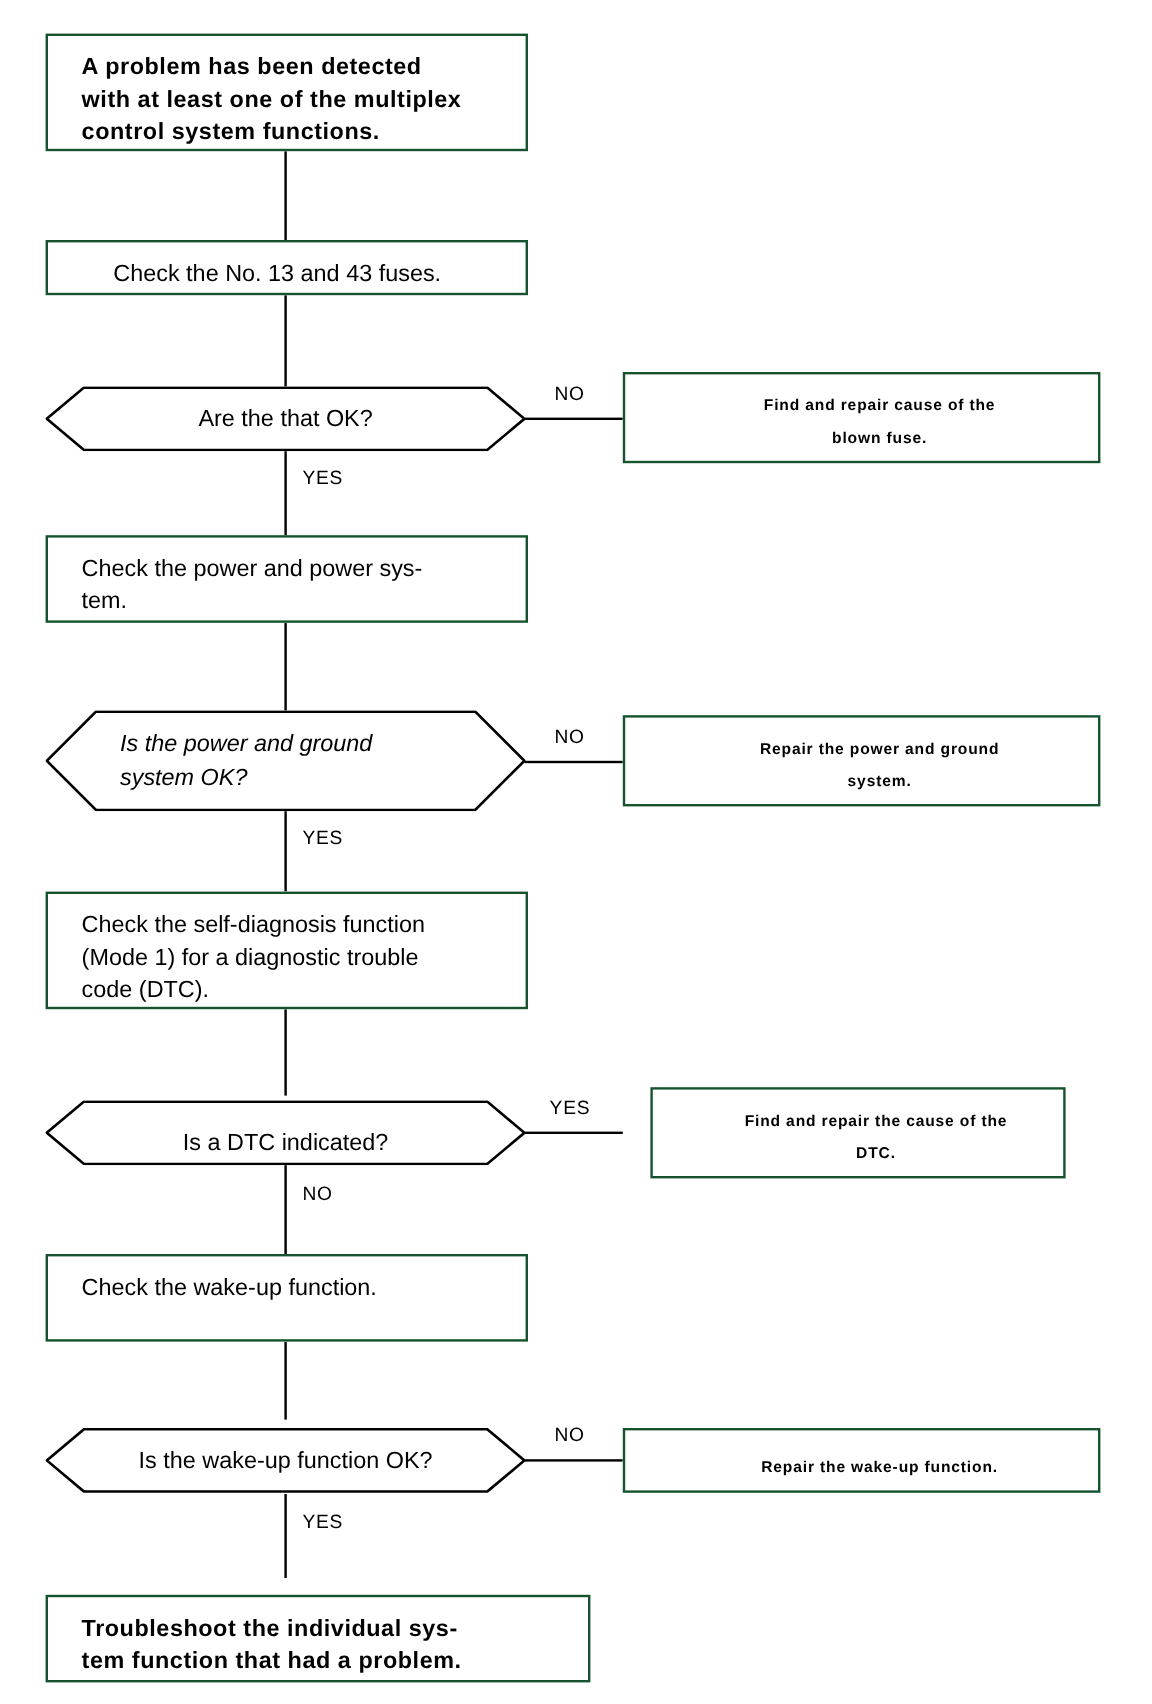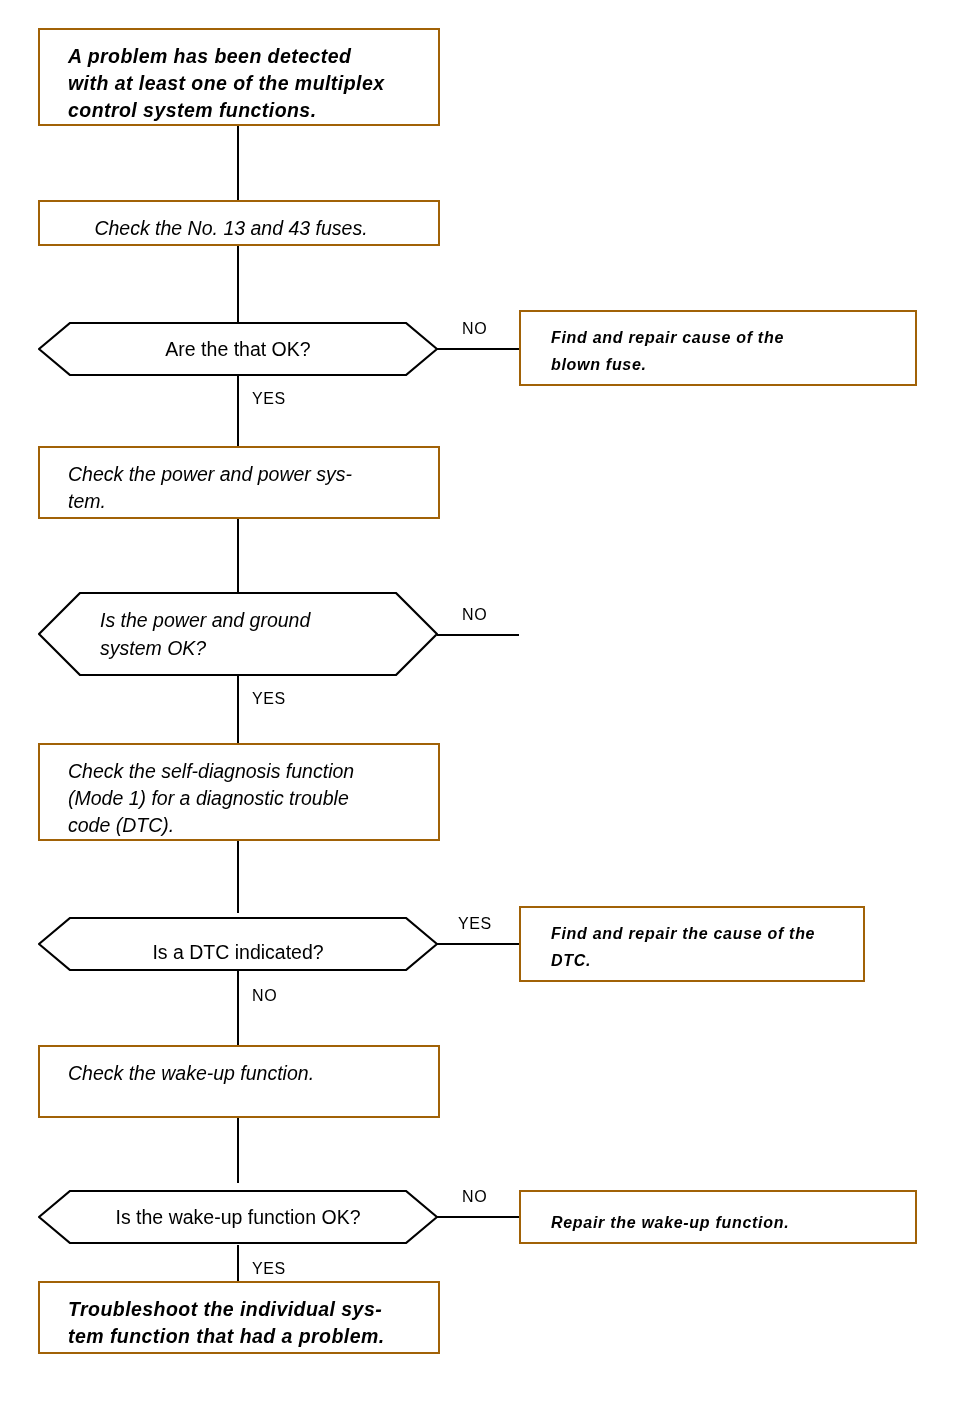--- a/index.html
+++ b/index.html
@@ -28,48 +28,47 @@
   }
   .h-line {
     position: absolute;
     height: 2px;
     background: #000000;
   }
 
   
   .box {
     position: absolute;
-    border: 2px solid #a16207;
+    border: 2px solid #14532d;
     background: #ffffff;
     box-sizing: border-box;
-    font-style: italic;
   }
   .box .box-text {
     display: block;
     white-space: pre-line;
   }
   
   .box-left .box-text {
     padding: 13px 0 0 28px;
     font-size: 19.5px;
     line-height: 27px;
     text-align: left;
   }
   .box-left.bold .box-text {
     font-weight: bold;
     letter-spacing: 0.45px;
   }
   
   .box-right .box-text {
     padding: 12px 0 0 30px;
-    font-size: 16px;
+    font-size: 13px;
     line-height: 27px;
     font-weight: bold;
     letter-spacing: 0.7px;
-    text-align: left;
+    text-align: center;
   }
   .box-right.single .box-text {
     padding-top: 17px;
   }
   
   .box-left.centered .box-text {
     text-align: center;
     padding-left: 0;
     padding-right: 16px;
   }
@@ -166,37 +165,41 @@
   <div class="hexagon two-line" style="left:38px; top:592px; width:400px; height:84px;font-style:italic;">
     <svg width="400" height="84" viewBox="0 0 400 84" xmlns="http://www.w3.org/2000/svg" aria-hidden="true">
       <polygon points="42,1 358,1 399,42 358,83 42,83 1,42" fill="#ffffff" stroke="#000000" stroke-width="2.2" stroke-linejoin="miter"></polygon>
     </svg>
     <span class="hex-text">Is the power and ground
 system OK?</span>
   </div>
   <span class="branch-label" style="left:462px; top:604px;">NO</span>
   <span class="branch-label" style="left:252px; top:688px;">YES</span>
 
+  <div class="box box-right" style="left:519px; top:596px; width:398px; height:76px;">
+    <span class="box-text">Repair the power and ground
+system.</span>
+  </div>
 
   <div class="box box-left" style="left:38px; top:743px; width:402px; height:98px;">
     <span class="box-text">Check the self-diagnosis function
 (Mode 1) for a diagnostic trouble
 code (DTC).</span>
   </div>
 
   <div class="hexagon one-line" style="left:38px; top:917px; width:400px; height:70px;">
     <svg width="400" height="54" viewBox="0 0 400 54" xmlns="http://www.w3.org/2000/svg" aria-hidden="true">
       <polygon points="32,1 368,1 399,27 368,53 32,53 1,27" fill="#ffffff" stroke="#000000" stroke-width="2.2" stroke-linejoin="miter"></polygon>
     </svg>
     <span class="hex-text">Is a DTC indicated?</span>
   </div>
   <span class="branch-label" style="left:458px; top:913px;">YES</span>
   <span class="branch-label" style="left:252px; top:985px;">NO</span>
 
-  <div class="box box-right" style="left:519px; top:906px; width:346px; height:76px;">
+  <div class="box box-right" style="left:542px; top:906px; width:346px; height:76px;">
     <span class="box-text">Find and repair the cause of the
 DTC.</span>
   </div>
 
   <div class="box box-left" style="left:38px; top:1045px; width:402px; height:73px;">
     <span class="box-text">Check the wake-up function.</span>
   </div>
 
   <div class="hexagon one-line" style="left:38px; top:1190px; width:400px; height:54px;">
     <svg width="400" height="54" viewBox="0 0 400 54" xmlns="http://www.w3.org/2000/svg" aria-hidden="true">
@@ -204,18 +207,18 @@
     </svg>
     <span class="hex-text">Is the wake-up function OK?</span>
   </div>
   <span class="branch-label" style="left:462px; top:1186px;">NO</span>
   <span class="branch-label" style="left:252px; top:1258px;">YES</span>
 
   <div class="box box-right single" style="left:519px; top:1190px; width:398px; height:54px;">
     <span class="box-text">Repair the wake-up function.</span>
   </div>
 
-  <div class="box box-left bold" style="left:38px; top:1281px; width:402px; height:73px;">
+  <div class="box box-left bold" style="left:38px; top:1329px; width:454px; height:73px;">
     <span class="box-text">Troubleshoot the individual sys-
 tem function that had a problem.</span>
   </div>
 
 </div>
 
 </body></html>

